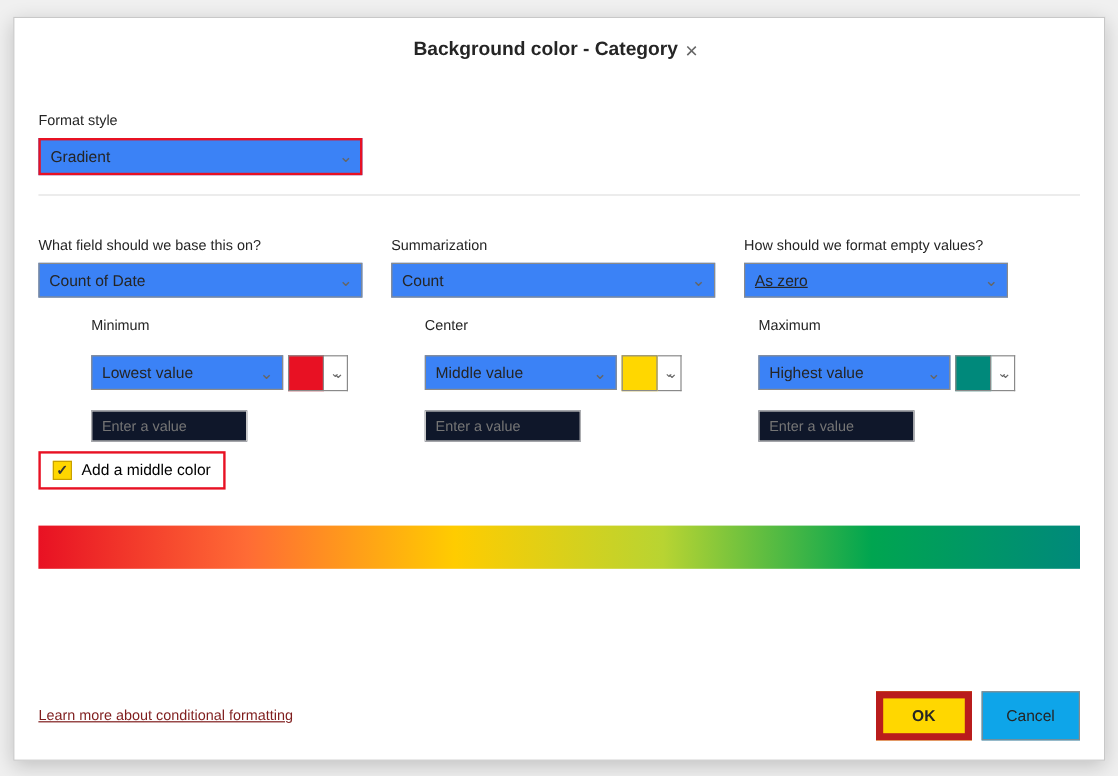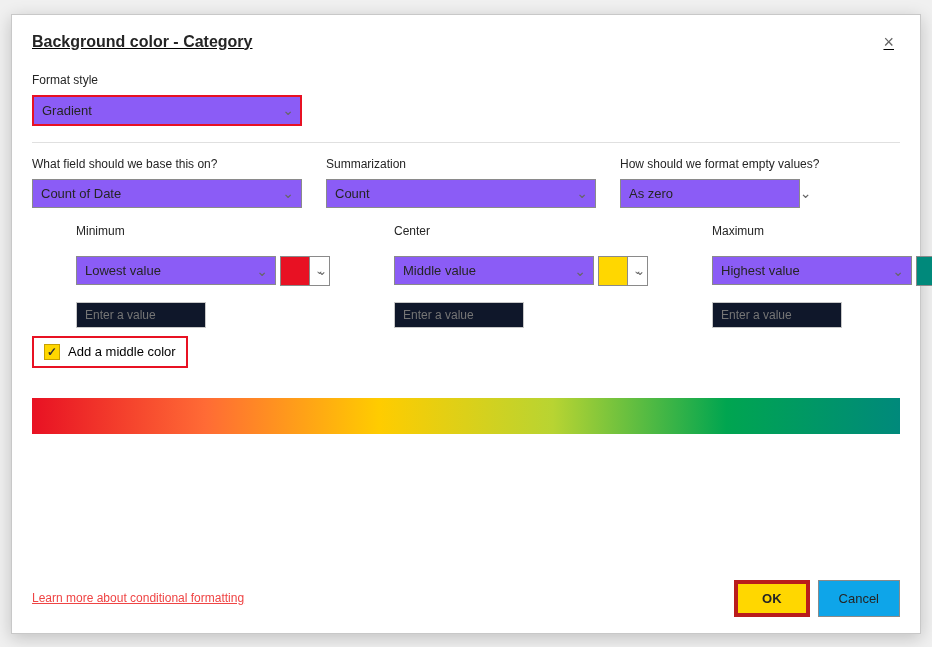--- a/index.html
+++ b/index.html
@@ -20,24 +20,23 @@
       width: 910px;
       min-height: 620px;
       position: relative;
       padding: 0;
       display: flex;
       flex-direction: column;
     }
     .dialog-header {
       display: flex;
       align-items: center;
-      justify-content: space-between;
+      justify-content: center;
       padding: 16px 20px 12px 20px;
       border-bottom: none;
-      text-decoration: underline;
     }
     .dialog-title {
       font-size: 16px;
       font-weight: 600;
       color: #252525;
     }
     .close-btn {
       background: none;
       border: none;
       font-size: 18px;
@@ -58,29 +57,30 @@
     }
     .field-group {
       display: flex;
       flex-direction: column;
       gap: 4px;
     }
     .field-label {
       font-size: 12px;
       color: #252525;
       margin-bottom: 4px;
+      margin-top: 20px;
     }
     .select-wrapper {
       position: relative;
       display: inline-block;
     }
     .select-wrapper select {
       appearance: none;
       -webkit-appearance: none;
-      background: #8b5cf6;
+      background: #3b82f6;
       border: 1px solid #8a8a8a;
       padding: 6px 30px 6px 8px;
       font-size: 13px;
       color: #252525;
       cursor: pointer;
       outline: none;
     }
     .select-wrapper::after {
       content: '⌄';
       position: absolute;
@@ -98,21 +98,22 @@
     .apply-to-select {
       width: 240px;
     }
     .base-field-select {
       width: 270px;
     }
     .summarization-select {
       width: 270px;
     }
     .empty-values-select {
-      width: 180px;
+      width: 220px;
+      text-decoration: underline;
     }
     .section-label {
       font-size: 12px;
       color: #252525;
       margin-bottom: 6px;
       font-weight: 400;
     }
     .min-max-row {
       display: flex;
       align-items: flex-start;
@@ -124,21 +125,21 @@
       flex-direction: column;
       gap: 12px;
       margin-left: 44px;
     }
     .min-max-controls {
       display: flex;
       align-items: center;
       gap: 4px;
     }
     .min-max-select {
-      width: 200px;
+      width: 160px;
     }
     .color-swatch {
       width: 30px;
       height: 30px;
       border: 1px solid #8a8a8a;
       cursor: pointer;
       display: flex;
       align-items: center;
       justify-content: center;
       background: #e81123;
@@ -212,34 +213,34 @@
       border-radius: 0;
     }
     .dialog-footer {
       display: flex;
       align-items: center;
       justify-content: space-between;
       padding: 12px 20px 16px 20px;
       border-top: none;
     }
     .learn-more {
-      color: #ef4444;
+      color: #7f1d1d;
       text-decoration: underline;
       cursor: pointer;
       font-size: 12px;
       background: none;
       border: none;
     }
     .footer-buttons {
       display: flex;
       gap: 8px;
     }
     .btn-ok {
       background: #FFD700;
-      border: 4px solid #b91c1c;
+      border: 6px solid #b91c1c;
       padding: 7px 24px;
       font-size: 13px;
       font-weight: 600;
       cursor: pointer;
       color: #252525;
     }
     .btn-cancel {
       background: #0ea5e9;
       border: 1px solid #8a8a8a;
       padding: 7px 20px;

